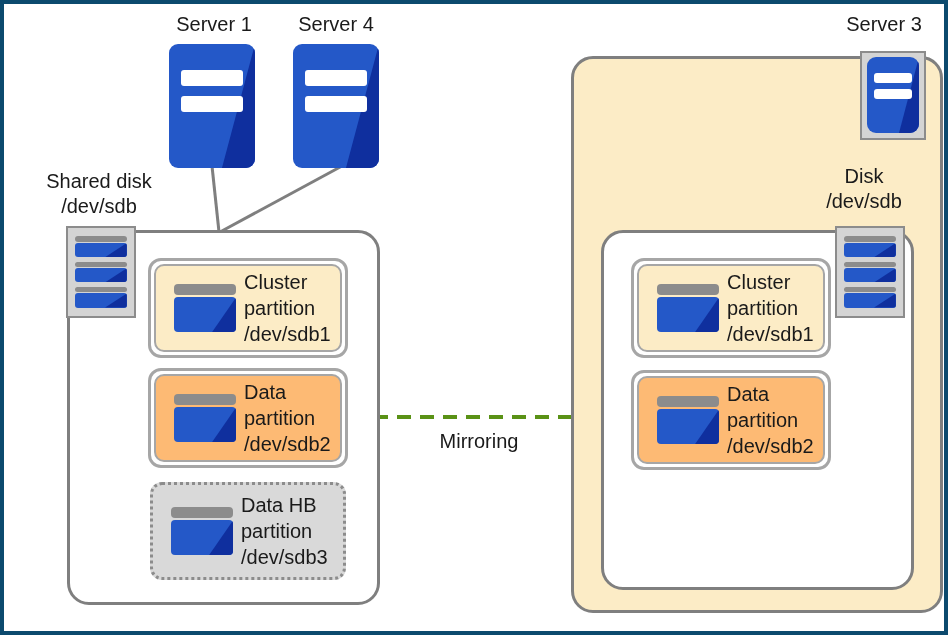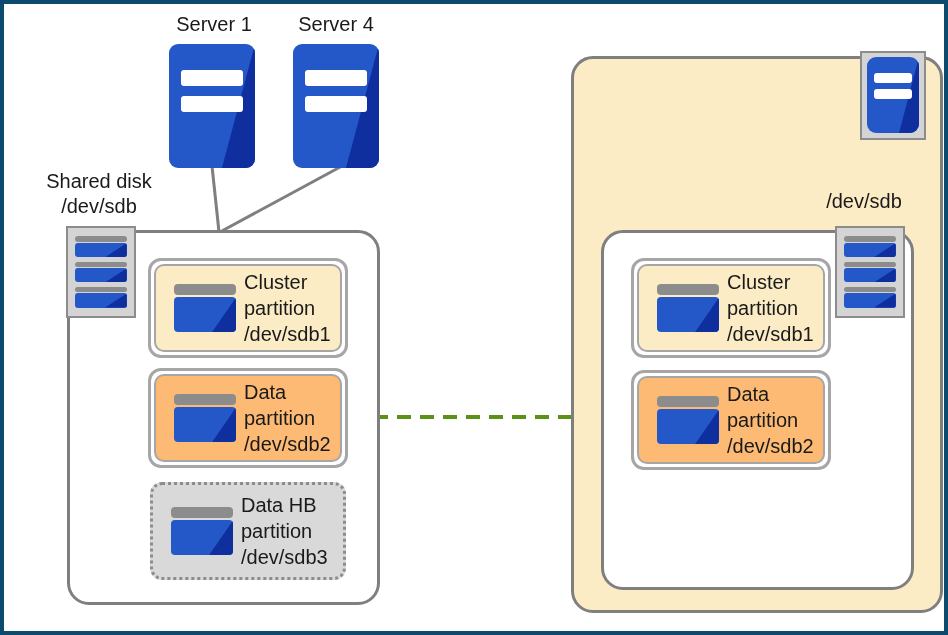--- a/index.html
+++ b/index.html
@@ -213,20 +213,21 @@
     <div class="slot s2"></div>
   </div>
 
   <div class="label" style="left:282px; top:8px; width:100px;">Server 4</div>
   <div class="server-icon" style="left:289px; top:40px; width:86px; height:124px;">
     <div class="shade"></div>
     <div class="slot s1"></div>
     <div class="slot s2"></div>
   </div>
 
+  <div class="label" style="left:830px; top:8px; width:100px;">Server 3</div>
   <div class="server3-outer" style="left:567px; top:52px; width:372px; height:557px;"></div>
 
   <div style="position:absolute; left:856px; top:47px; width:66px; height:89px;
               background:#d4d4d4; border:2px solid #8c8c8c; box-sizing:border-box;"></div>
   <div class="server-icon" style="left:863px; top:53px; width:52px; height:76px;">
     <div class="shade"></div>
     <div class="slot s1"></div>
     <div class="slot s2"></div>
   </div>
 
@@ -285,21 +286,23 @@
       <div class="pdisk">
         <div class="cap"></div>
         <div class="body">
           <div class="shade"></div>
         </div>
       </div>
       <div class="ptext"><span>Data HB</span><br><span>partition</span><br><span>/dev/sdb3</span></div>
     </div>
   </div>
 
-
+  <div class="label" style="left:405px; top:425px; width:140px;">Mirroring</div>
+
+  <div class="label" style="left:795px; top:160px; width:130px;">Disk</div>
   <div class="label" style="left:795px; top:185px; width:130px;">/dev/sdb</div>
 
   <div class="host-box" style="left:597px; top:226px; width:313px; height:360px;"></div>
 
   <div class="diskstack" style="left:831px; top:222px; width:70px; height:92px;">
     <div class="unit">
       <div class="cap"></div>
       <div class="body">
         <div class="shade"></div>
       </div>

